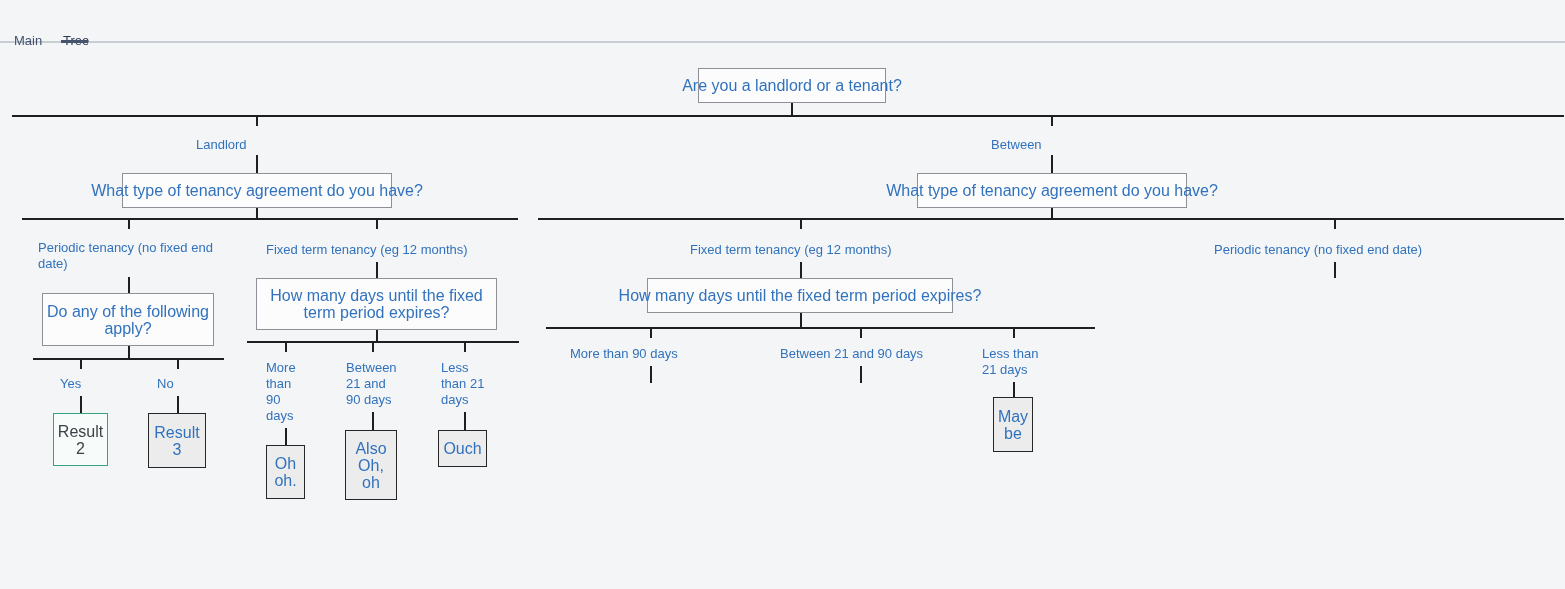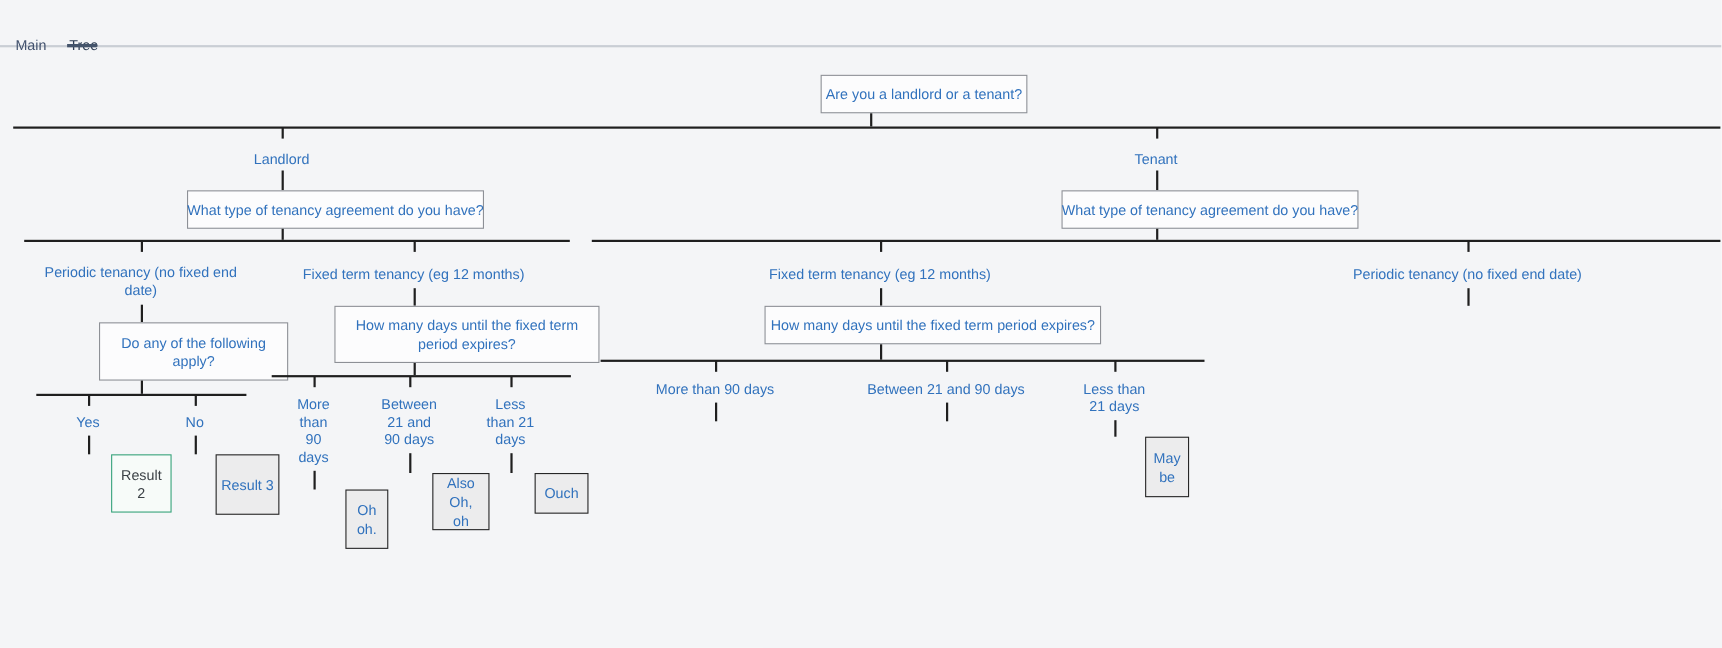--- a/index.html
+++ b/index.html
@@ -5,25 +5,25 @@
   html,body{margin:0;padding:0;}
   body{font-family:"Liberation Sans","DejaVu Sans",sans-serif;}
   #canvas{position:relative;width:1565px;height:589px;background:var(--page-bg,#f4f5f7);overflow:hidden;}
   
   .tabbar{position:absolute;left:0;top:0;width:1565px;height:41px;border-bottom:2px solid var(--tab-border,#c9ced4);box-sizing:content-box;}
   .tab{position:absolute;top:13px;font-size:13px;color:var(--tab-text,#42526e);cursor:pointer;margin-top:20px;}
   .tab.active{color:var(--tab-active-text,#2b3b52);}
   .tab-underline{position:absolute;left:61px;top:40px;width:27px;height:3px;background:var(--tab-underline,#44546b);}
   
   .node{position:absolute;box-sizing:border-box;display:flex;align-items:center;justify-content:center;
-        text-align:center;font-size:13px;line-height:17px;margin-left:48px;}
+        text-align:center;font-size:16px;line-height:17px;}
   .q{background:var(--qbox-bg,#fcfcfd);border:1px solid var(--qbox-border,#8d9096);color:var(--blue,#3172bd);}
   .r{background:var(--rbox-bg,#ececed);border:1px solid var(--rbox-border,#262626);color:var(--blue,#3172bd);}
   .r.green{background:var(--green-bg,#f7fbf9);border-color:var(--green-border,#36a27b);color:var(--green-text,#3c4247);}
-  .lbl{position:absolute;font-size:13px;line-height:16px;color:var(--blue,#3172bd);text-align:center;}
+  .lbl{position:absolute;font-size:13px;line-height:16px;color:var(--blue,#3172bd);text-align:left;}
   .nowrap{white-space:nowrap;}
   .hl,.vl{position:absolute;background:var(--line,#1f1f1f);}
   .hl{height:1.5px;}
   .vl{width:1.5px;}
 </style>
 </head>
 <body>
 
 <div id="canvas">
 
@@ -67,26 +67,26 @@
   <div class="vl" style="left:376px;top:330px;height:11px;"></div>
   <div class="hl" style="left:247px;top:341px;width:272px;"></div>
   <div class="vl" style="left:285px;top:342px;height:10px;"></div>
   <div class="vl" style="left:372px;top:342px;height:10px;"></div>
   <div class="vl" style="left:464px;top:342px;height:10px;"></div>
   <div class="lbl" style="left:266px;top:360px;width:38px;">More than 90 days</div>
   <div class="vl" style="left:285px;top:428px;height:17px;"></div>
   <div class="node r" style="left:266px;top:445px;width:39px;height:54px;padding:0 4px;">Oh oh.</div>
   <div class="lbl" style="left:346px;top:360px;width:52px;">Between 21 and 90 days</div>
   <div class="vl" style="left:372px;top:412px;height:18px;"></div>
-  <div class="node r" style="left:345px;top:430px;width:52px;height:52px;padding:0 18px;">Also Oh, oh</div>
+  <div class="node r" style="left:345px;top:430px;width:52px;height:70px;padding:0 18px;">Also Oh, oh</div>
   <div class="lbl" style="left:441px;top:360px;width:46px;">Less than 21 days</div>
   <div class="vl" style="left:464px;top:412px;height:18px;"></div>
   <div class="node r" style="left:438px;top:430px;width:49px;height:37px;">Ouch</div>
 
-  <div class="lbl" style="left:991px;top:137px;width:120px;">Tenant</div>
+  <div class="lbl" style="left:991px;top:137px;width:120px;">Between</div>
   <div class="vl" style="left:1051px;top:155px;height:18px;"></div>
   <div class="node q nowrap" style="left:917px;top:173px;width:270px;height:35px;">What type of tenancy agreement do you have?</div>
   <div class="vl" style="left:1051px;top:208px;height:10px;"></div>
   <div class="hl" style="left:538px;top:218px;width:1026px;"></div>
   <div class="vl" style="left:800px;top:219px;height:10px;"></div>
   <div class="vl" style="left:1334px;top:219px;height:10px;"></div>
 
   <div class="lbl nowrap" style="left:690px;top:242px;width:220px;">Fixed term tenancy (eg 12 months)</div>
   <div class="vl" style="left:800px;top:262px;height:16px;"></div>
   <div class="node q nowrap" style="left:647px;top:278px;width:306px;height:35px;">How many days until the fixed term period expires?</div>

